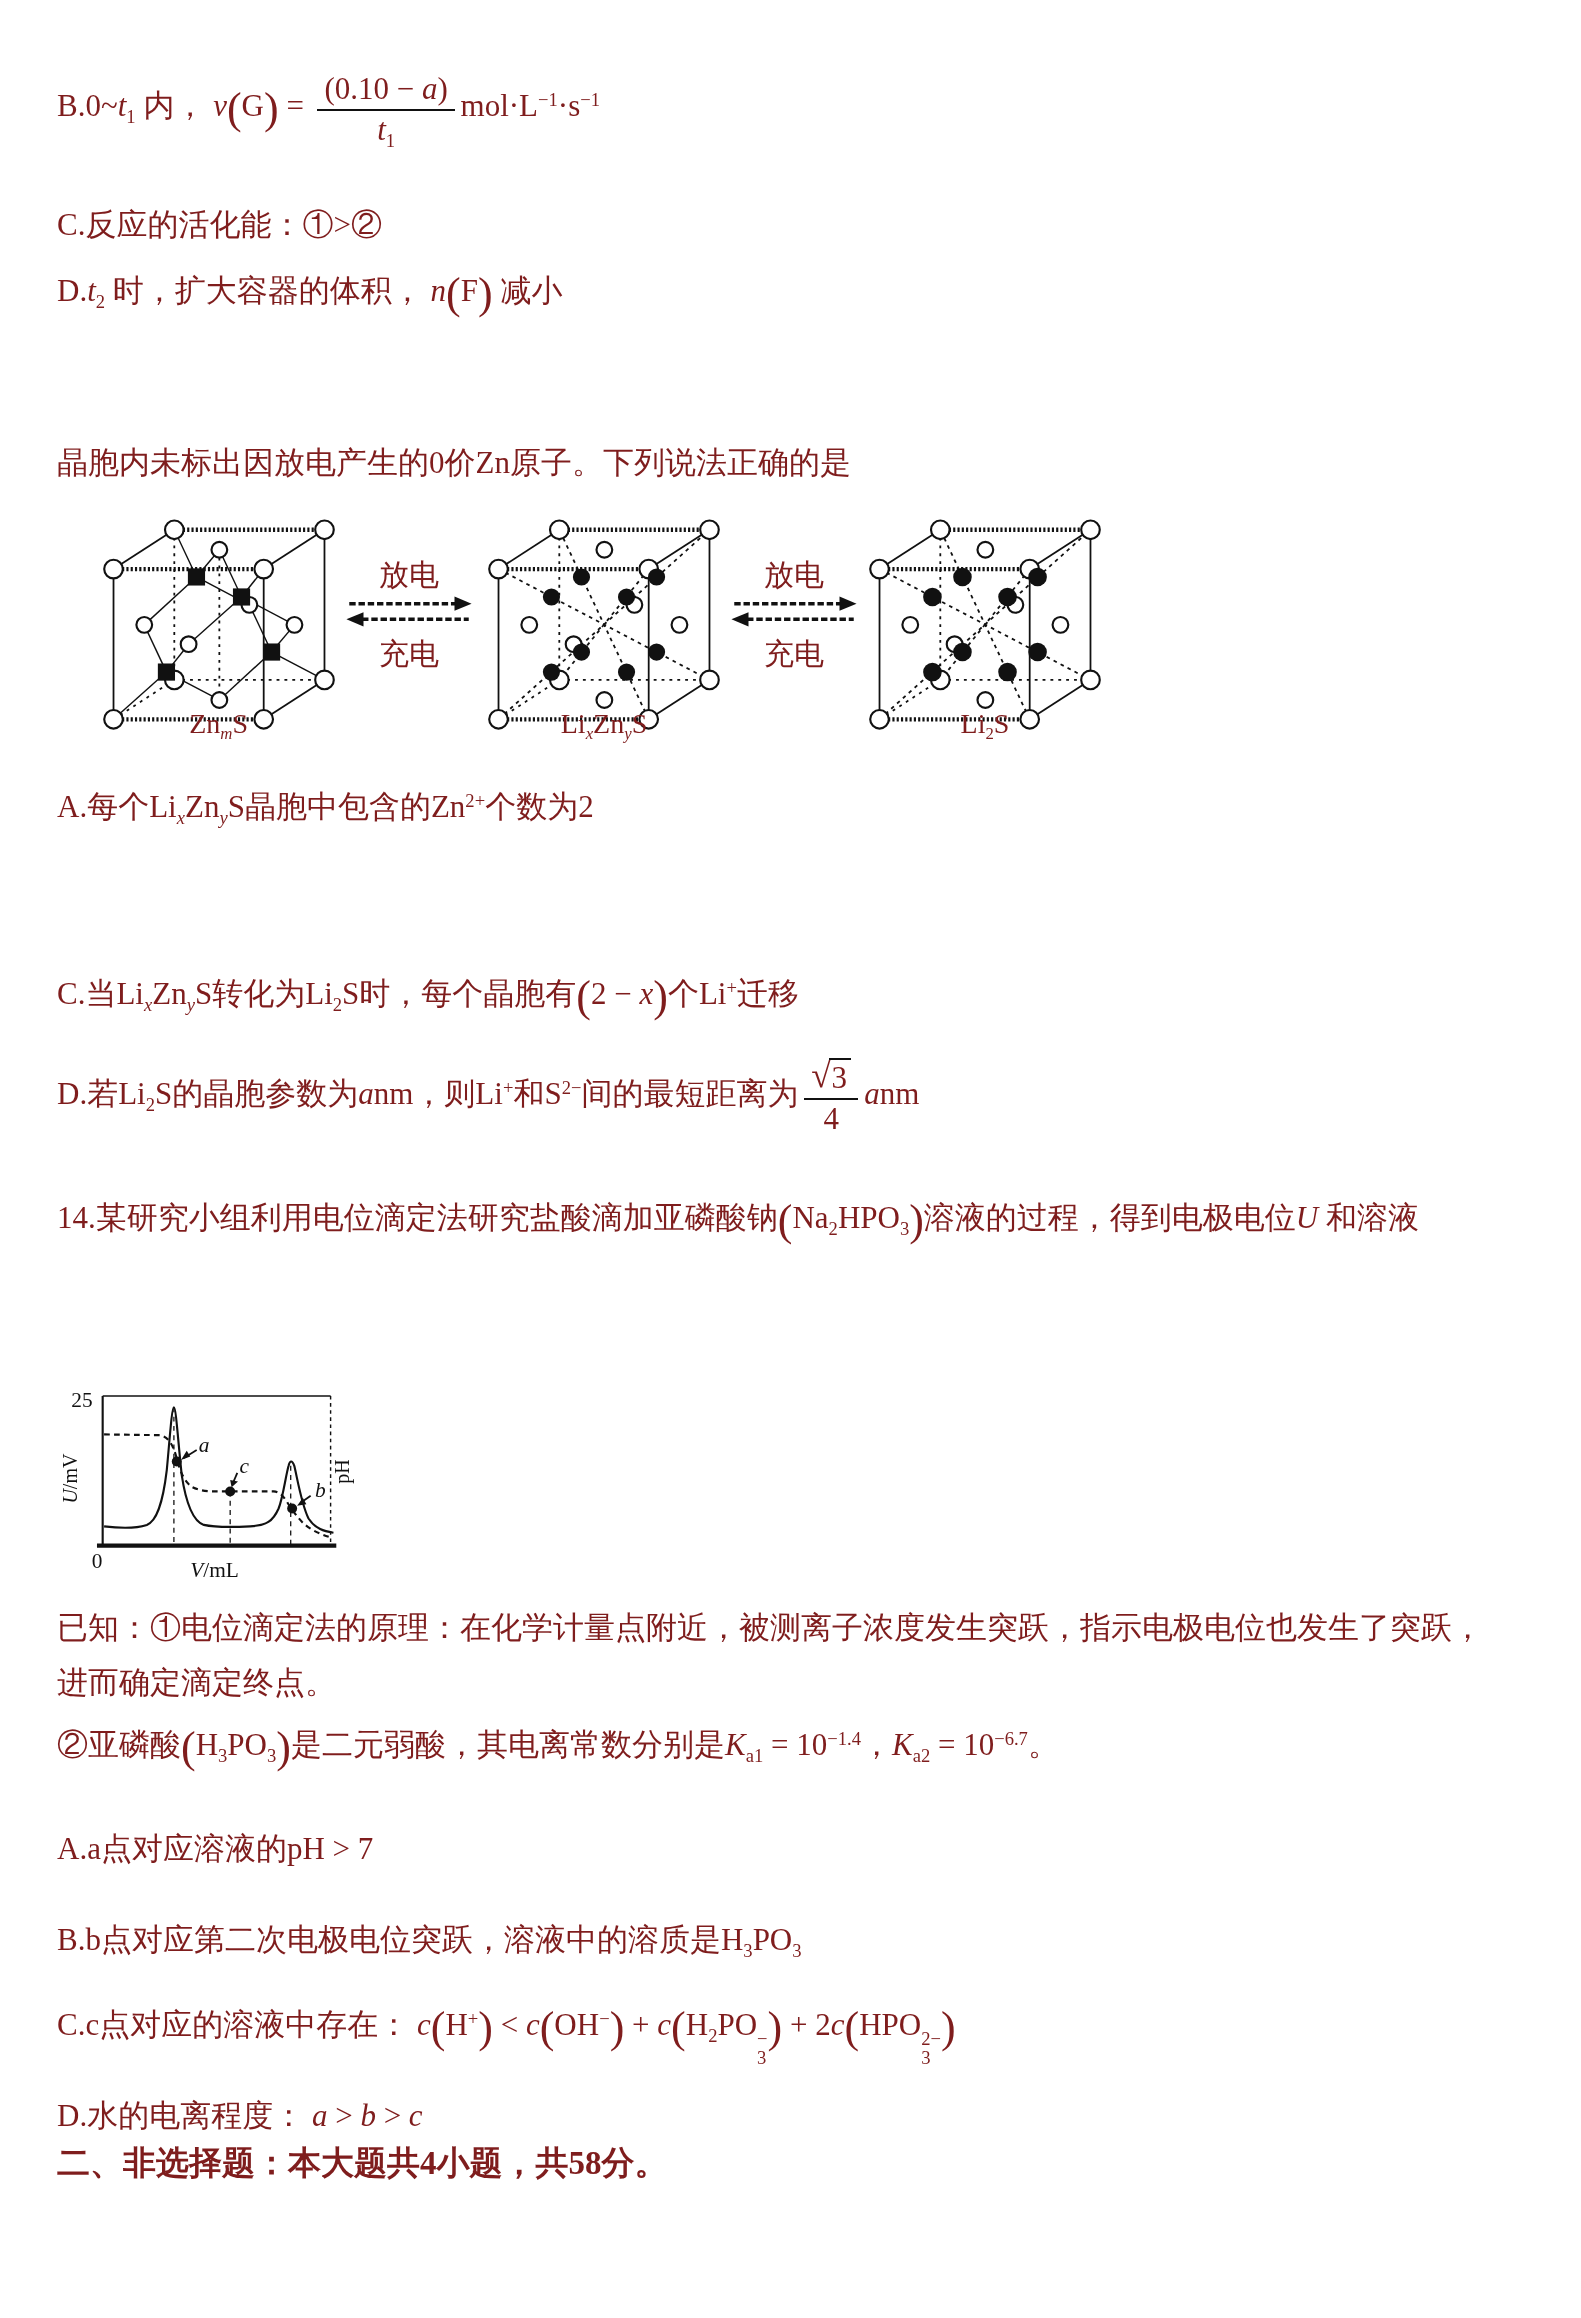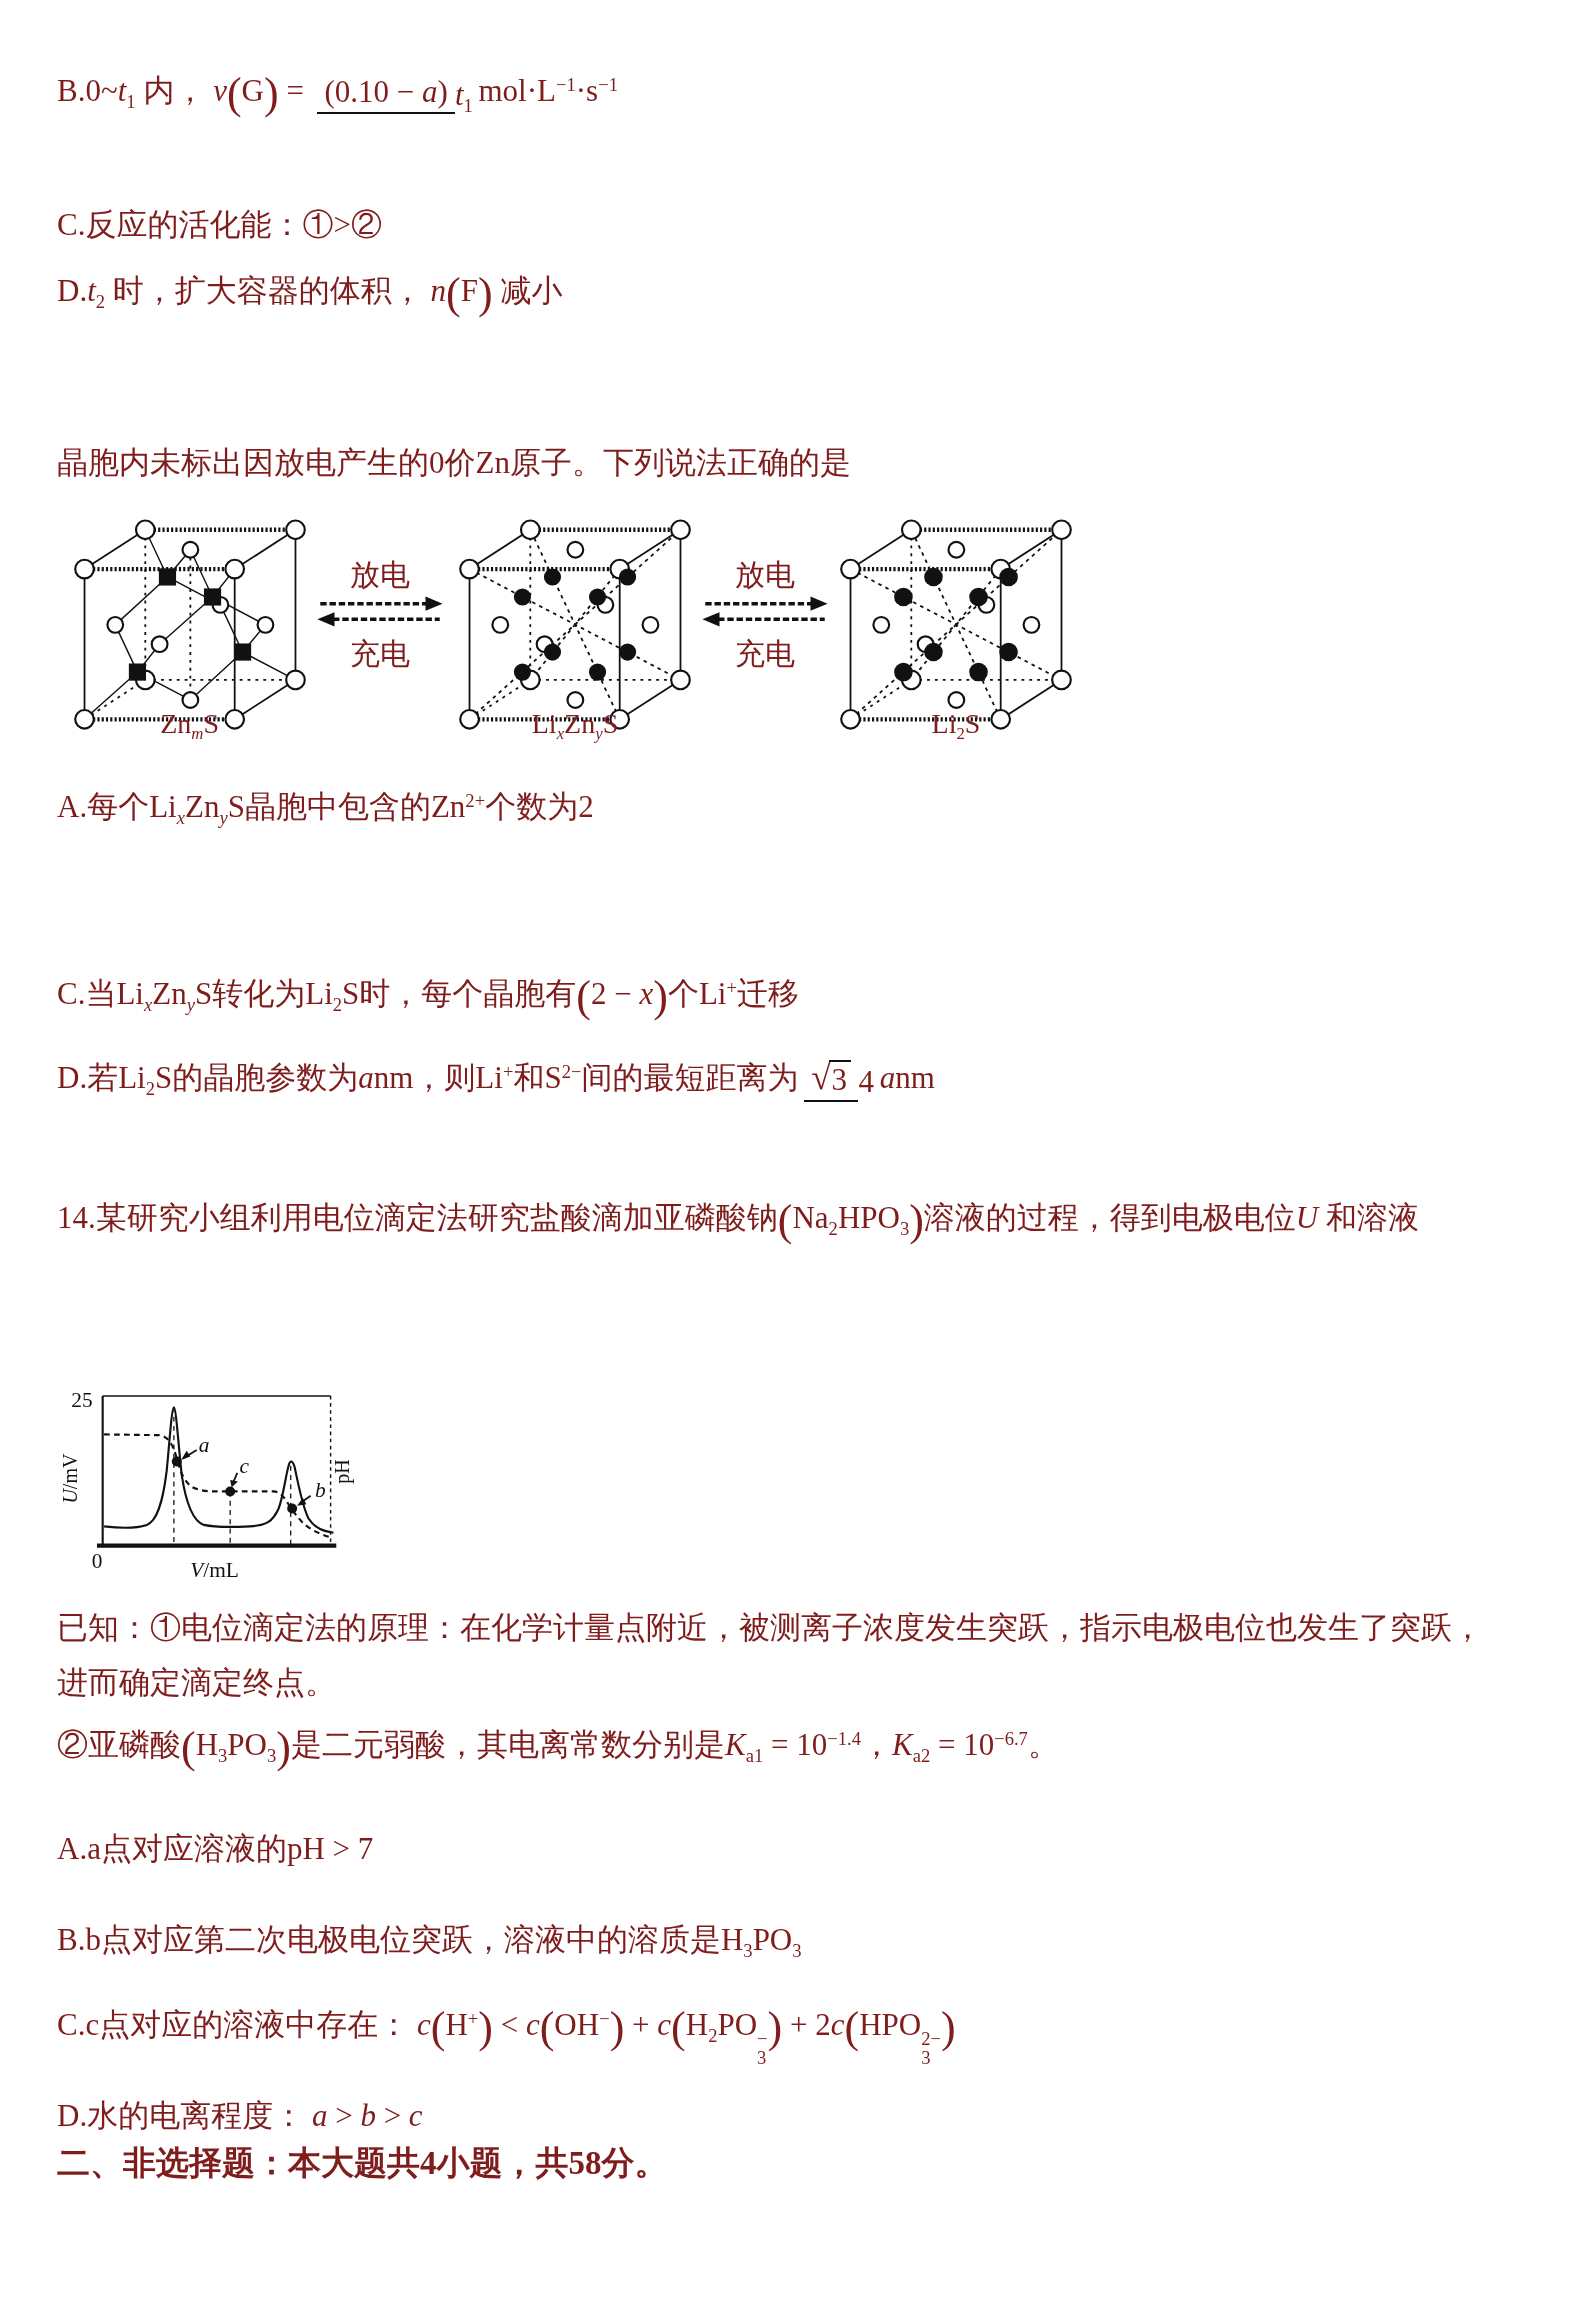--- a/index.html
+++ b/index.html
@@ -4,30 +4,30 @@
 <style>
   html,body{margin:0;padding:0;background:#e8e8e8;}
   .page{position:relative;width:1581px;height:2319px;background:#ffffff;color:#7f1d1d;
         font-family:"Liberation Serif","DejaVu Serif",serif;font-size:31px;overflow:hidden;}
   .line{position:absolute;left:57px;white-space:nowrap;line-height:1.3;}
   .it{font-style:italic;}
   sub,sup{font-size:0.60em;line-height:0;}
   sub{vertical-align:-0.35em;}
   sup{vertical-align:0.55em;}
   .bigp{font-size:1.42em;line-height:0;vertical-align:-0.15em;font-weight:300;}
-  .frac{display:inline-flex;flex-direction:row;align-items:center;vertical-align:middle;
+  .frac{display:inline-flex;flex-direction:column;align-items:center;vertical-align:middle;
         margin:0 5.7px;line-height:1.15;}
   .frac .num{border-bottom:2.1px solid #111;padding:0 7.1px 2.1px;}
   .frac .den{padding-top:1px;}
   .sqrt{display:inline-flex;align-items:flex-start;}
   .sqrt .rad{font-size:1.15em;line-height:1;margin-right:-2.1px;}
   .sqrt .radc{border-top:2.1px solid #111;padding:0 4.3px 0 2.9px;}
   .stk{display:inline-flex;flex-direction:column;align-items:flex-start;font-size:0.60em;
        line-height:1.02;vertical-align:-0.55em;}
-  .figure{position:absolute;left:43px;top:494px;width:1042px;height:257px;}
+  .figure{position:absolute;left:72px;top:494px;width:1042px;height:257px;}
   .cube{position:absolute;top:0;}
   .cubelabel{position:absolute;top:214px;width:286px;text-align:center;font-size:28px;}
   .arrowgrp{position:absolute;top:63px;width:128px;text-align:center;font-size:30px;line-height:1.1;}
   .arrowgrp .arrlabel{margin:1.4px 0;}
   .chart{position:absolute;left:61px;top:1386px;}
   svg text{font-family:"Liberation Serif","DejaVu Serif",serif;fill:#111;}
   .bold{font-weight:bold;font-size:33px;}
 </style>
 </head>
 <body>

